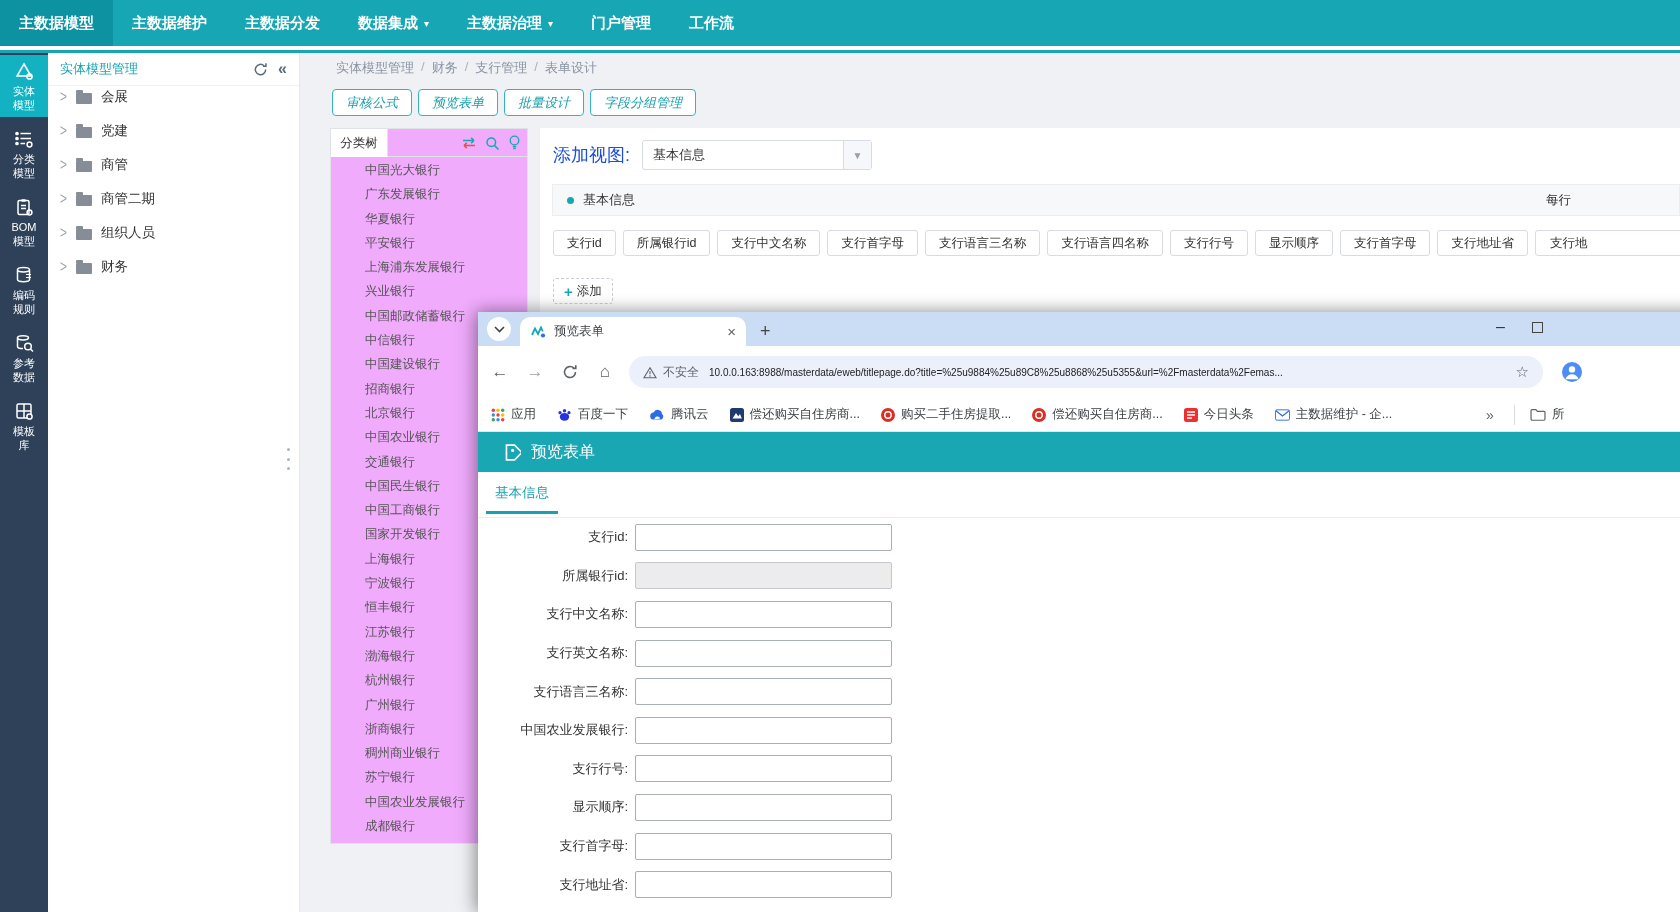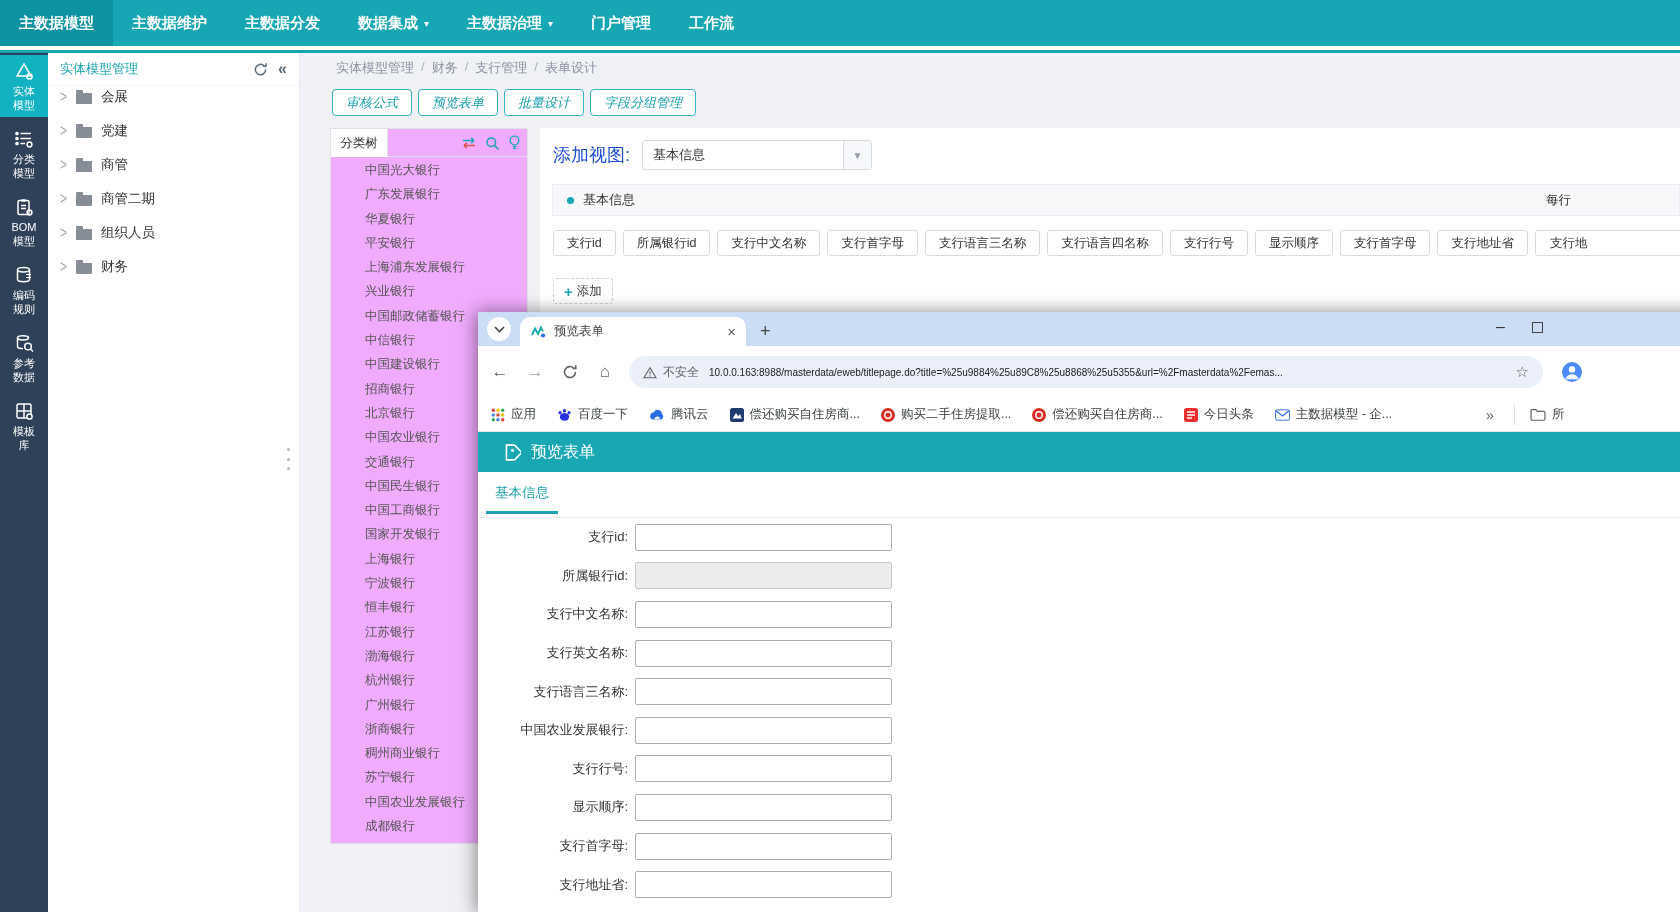--- a/index.html
+++ b/index.html
@@ -503,21 +503,21 @@
         </span>
       <span>今日头条</span>
     </span>
     <span class="bm">
       <span>
           <svg width="15" height="12" viewBox="0 0 16 12">
             <rect x="0.5" y="0.5" width="15" height="11" rx="1.5" fill="#fff" stroke="#2b6de8"></rect>
             <path d="M1 1.5 L8 7 L15 1.5" fill="none" stroke="#2b6de8" stroke-width="1.3"></path>
           </svg>
         </span>
-      <span>主数据模型 - 企...</span>
+      <span>主数据维护 - 企...</span>
     </span>
     <span class="bm-overflow">»</span>
     <span class="bm-sep"></span>
     <span class="bm-folder">
       <span>
           <svg width="16" height="13" viewBox="0 0 17 14" fill="none" stroke="#5f6368" stroke-width="1.3">
             <path d="M1 3 c0-.8.5-1.3 1.2-1.3 h4 L7.8 3.6 H14.8 c.7 0 1.2.5 1.2 1.3 v7 c0 .8-.5 1.3-1.2 1.3 H2.2 c-.7 0-1.2-.5-1.2-1.3 Z"></path>
           </svg>
         </span>
       <span>所</span>

